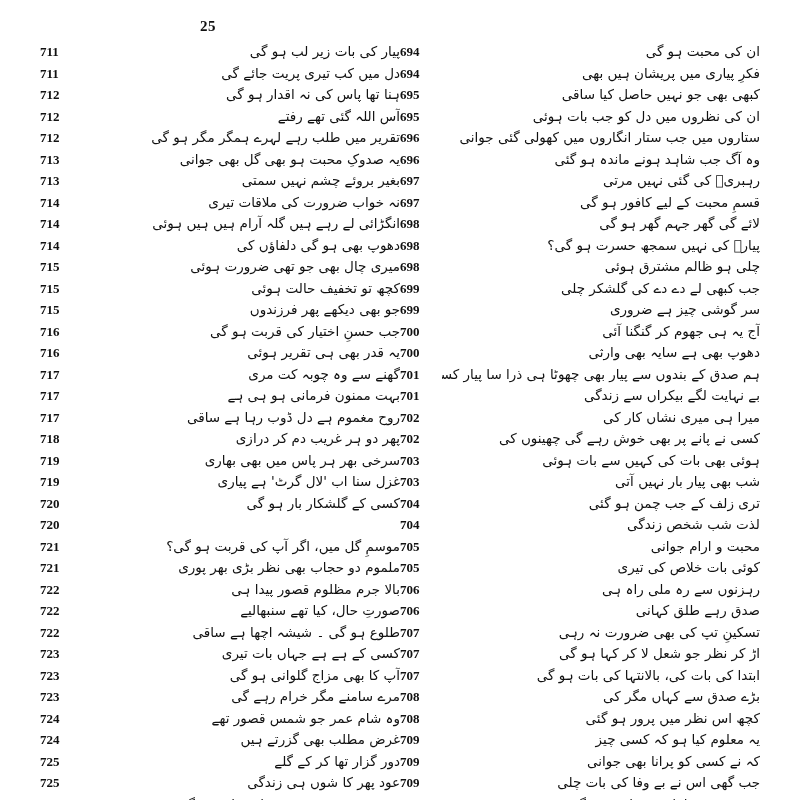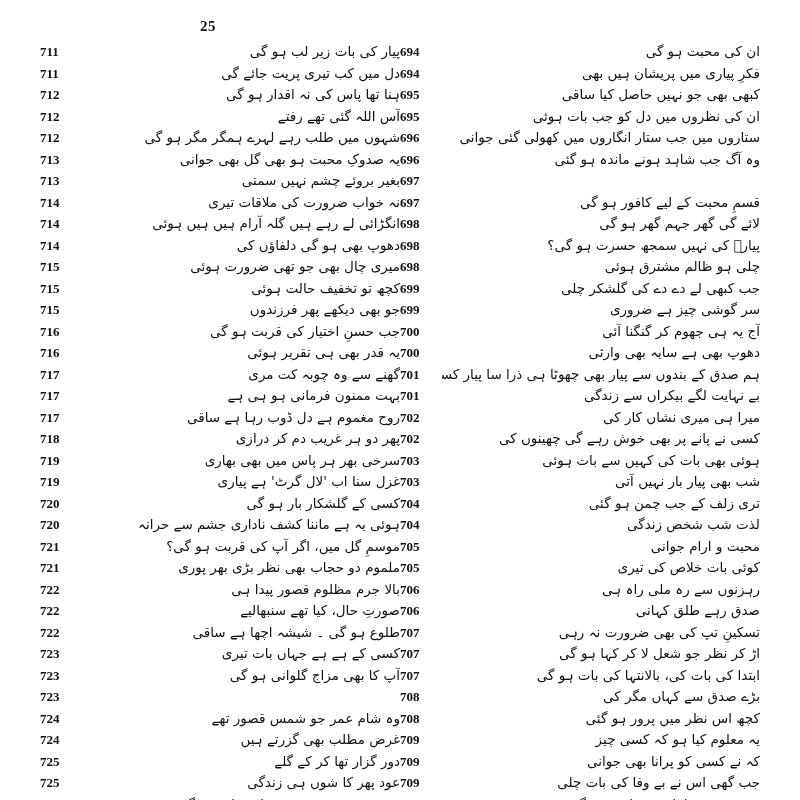--- a/index.html
+++ b/index.html
@@ -102,20 +102,21 @@
         <div class="entry">
           <span class="num">696</span>
           <span class="title">ستاروں میں جب ستار انگاروں میں کھولی گئی جوانی</span>
         </div>
         <div class="entry">
           <span class="num">696</span>
           <span class="title">وہ آگ جب شاہد ہونے ماندہ ہو گئی</span>
         </div>
         <div class="entry">
           <span class="num">697</span>
+          <span class="title">رہبریؔ کی گئی نہیں مرتی</span>
         </div>
         <div class="entry">
           <span class="num">697</span>
           <span class="title">قسمِ محبت کے لیے کافور ہو گی</span>
         </div>
         <div class="entry">
           <span class="num">698</span>
           <span class="title">لائے گی گھر جہم گھر ہو گی</span>
         </div>
         <div class="entry">
@@ -239,21 +240,21 @@
         <div class="entry">
           <span class="num">712</span>
           <span class="title">ہنا تھا پاس کی نہ اقدار ہو گی</span>
         </div>
         <div class="entry">
           <span class="num">712</span>
           <span class="title">آس اللہ گئی تھے رفتے</span>
         </div>
         <div class="entry">
           <span class="num">712</span>
-          <span class="title">شہوں میں طلب رہے لہرے ہمگر مگر ہو گی</span>
+          <span class="title">تقریر میں طلب رہے لہرے ہمگر مگر ہو گی</span>
         </div>
         <div class="entry">
           <span class="num">713</span>
           <span class="title">یہ صدوکِ محبت ہو بھی گل بھی جوانی</span>
         </div>
         <div class="entry">
           <span class="num">713</span>
           <span class="title">بغیر بروئے چشم نہیں سمتی</span>
         </div>
         <div class="entry">
@@ -311,21 +312,20 @@
         <div class="entry">
           <span class="num">719</span>
           <span class="title">غزل سنا اب 'لال گرٹ' ہے پیاری</span>
         </div>
         <div class="entry">
           <span class="num">720</span>
           <span class="title">کسی کے گلشکار بار ہو گی</span>
         </div>
         <div class="entry">
           <span class="num">720</span>
-          <span class="title">ہوئی یہ ہے ماننا کشف ناداری جشم سے حرانہ</span>
         </div>
         <div class="entry">
           <span class="num">721</span>
           <span class="title">موسمِ گل میں، اگر آپ کی قربت ہو گی؟</span>
         </div>
         <div class="entry">
           <span class="num">721</span>
           <span class="title">ملموم دو حجاب بھی نظر بڑی بھر پوری</span>
         </div>
         <div class="entry">
@@ -343,20 +343,21 @@
         <div class="entry">
           <span class="num">723</span>
           <span class="title">کسی کے ہے ہے جہاں بات تیری</span>
         </div>
         <div class="entry">
           <span class="num">723</span>
           <span class="title">آپ کا بھی مزاج گلوانی ہو گی</span>
         </div>
         <div class="entry">
           <span class="num">723</span>
+          <span class="title">مرے سامنے مگر خرام رہے گی</span>
         </div>
         <div class="entry">
           <span class="num">724</span>
           <span class="title">وہ شام عمر جو شمس قصور تھے</span>
         </div>
         <div class="entry">
           <span class="num">724</span>
           <span class="title">غرض مطلب بھی گزرتے ہیں</span>
         </div>
         <div class="entry">

